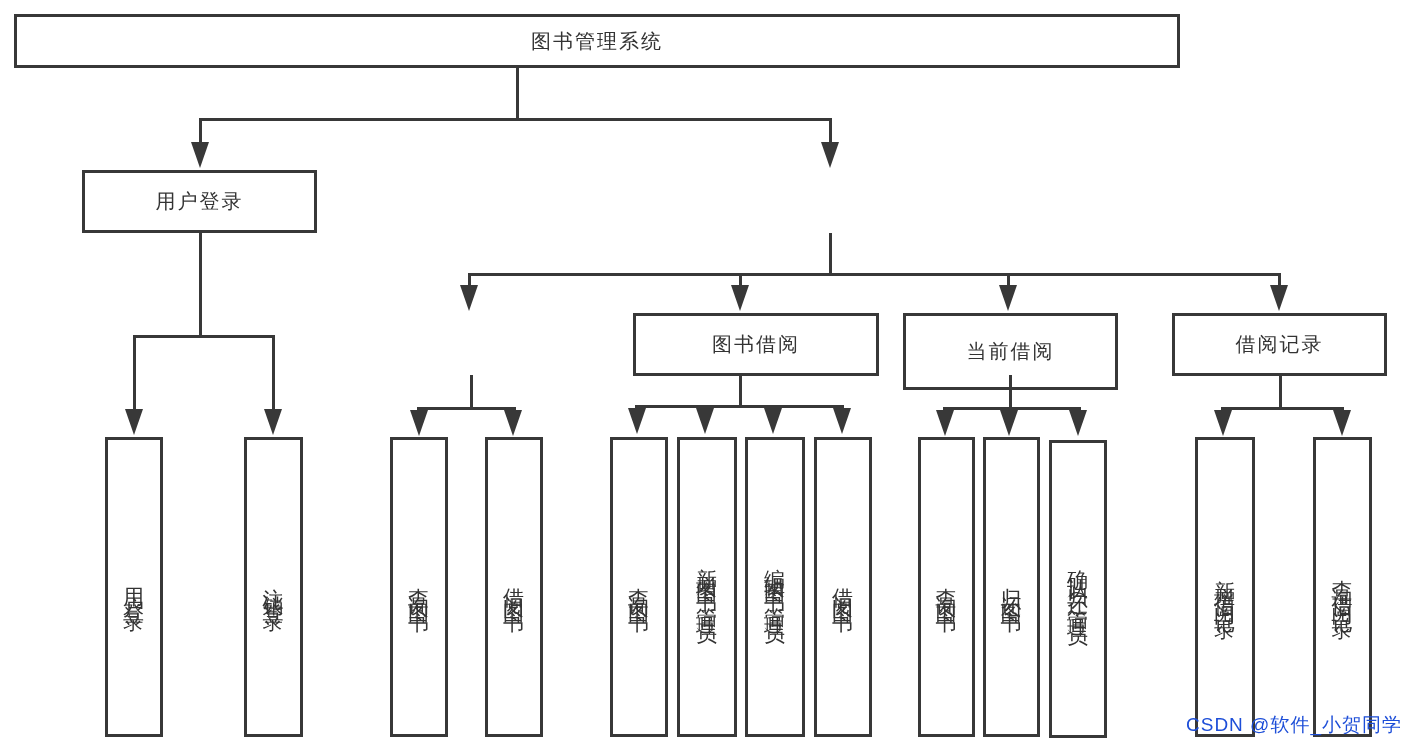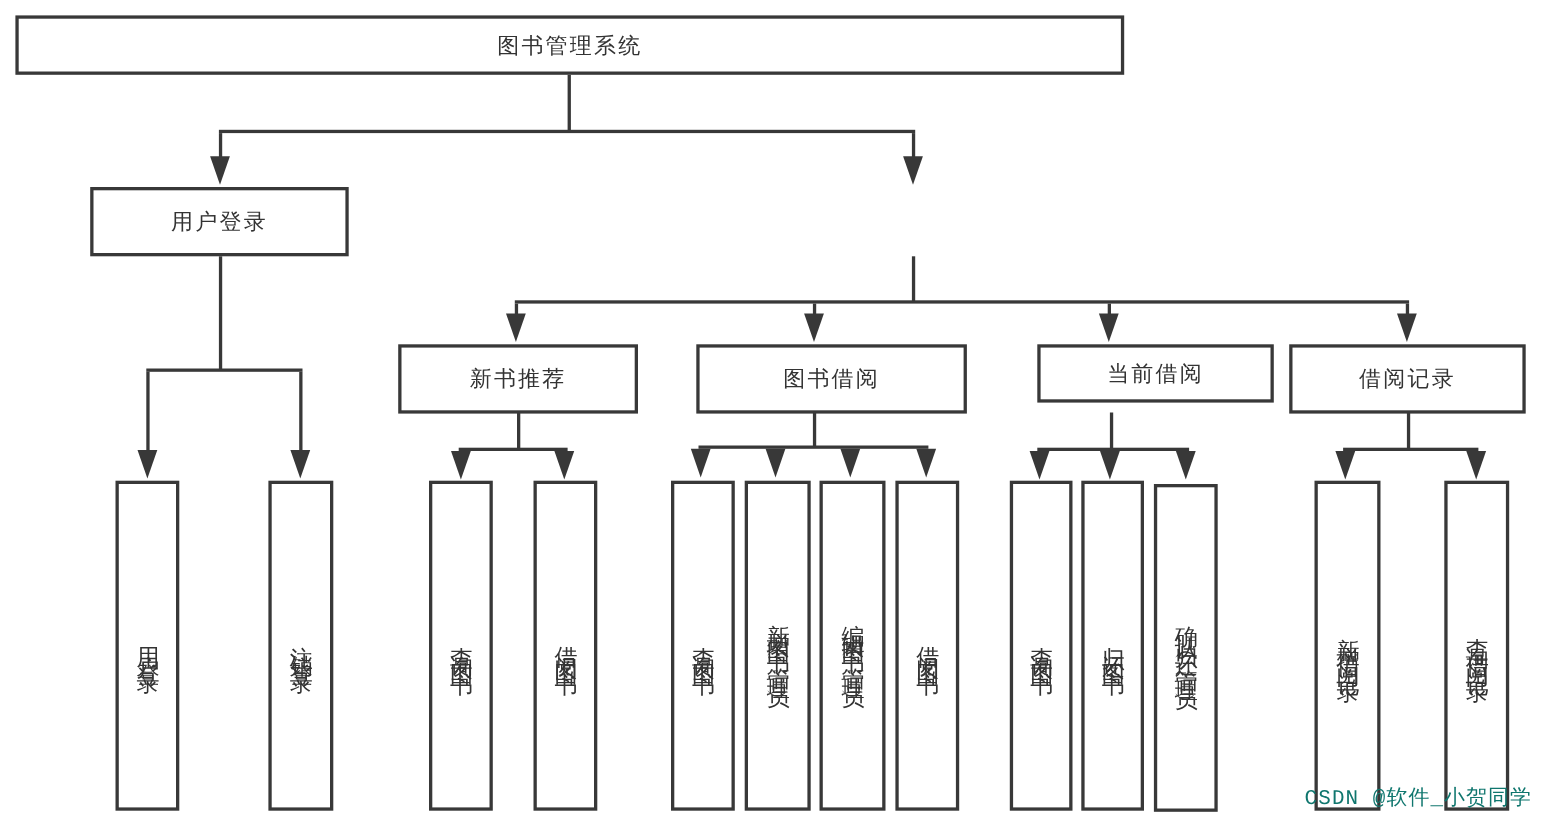--- a/index.html
+++ b/index.html
@@ -23,43 +23,40 @@
     white-space:nowrap;
   }
   .line{position:absolute;background:var(--line);}
   .arrow{
     position:absolute;width:0;height:0;
     border-left:9px solid transparent;border-right:9px solid transparent;
     border-top:26px solid var(--line);
   }
   .watermark{
     position:absolute;left:1186px;top:712px;z-index:10;
-    font-size:19px;color:#0f766e;letter-spacing:1px;white-space:nowrap;font-family:Liberation Mono, monospace;
+    font-size:19px;color:#1d4ed8;letter-spacing:1px;white-space:nowrap;
   }
 </style>
 </head>
 <body>
 
 <div class="stage">
 
-  <div class="hbox" style="left:14px;top:14px;width:1008px;height:54px;">
+  <div class="hbox" style="left:14px;top:14px;width:1166px;height:54px;">
     <span>图书管理系统</span>
   </div>
 
   <div class="hbox" style="left:82px;top:170px;width:235px;height:63px;">
     <span>用户登录</span>
   </div>
 
-  <div class="hbox" style="left:362px;top:313px;width:218px;height:63px;">
-    <span>新书推荐</span>
-  </div>
   <div class="hbox" style="left:633px;top:313px;width:246px;height:63px;">
     <span>图书借阅</span>
   </div>
-  <div class="hbox" style="left:943px;top:313px;width:215px;height:53px;">
+  <div class="hbox" style="left:903px;top:313px;width:215px;height:77px;">
     <span>当前借阅</span>
   </div>
   <div class="hbox" style="left:1172px;top:313px;width:215px;height:63px;">
     <span>借阅记录</span>
   </div>
 
   <div class="vbox" style="left:105px;top:437px;width:58px;height:300px;">
     <span>用户登录</span>
   </div>
   <div class="vbox" style="left:244px;top:437px;width:59px;height:300px;">

